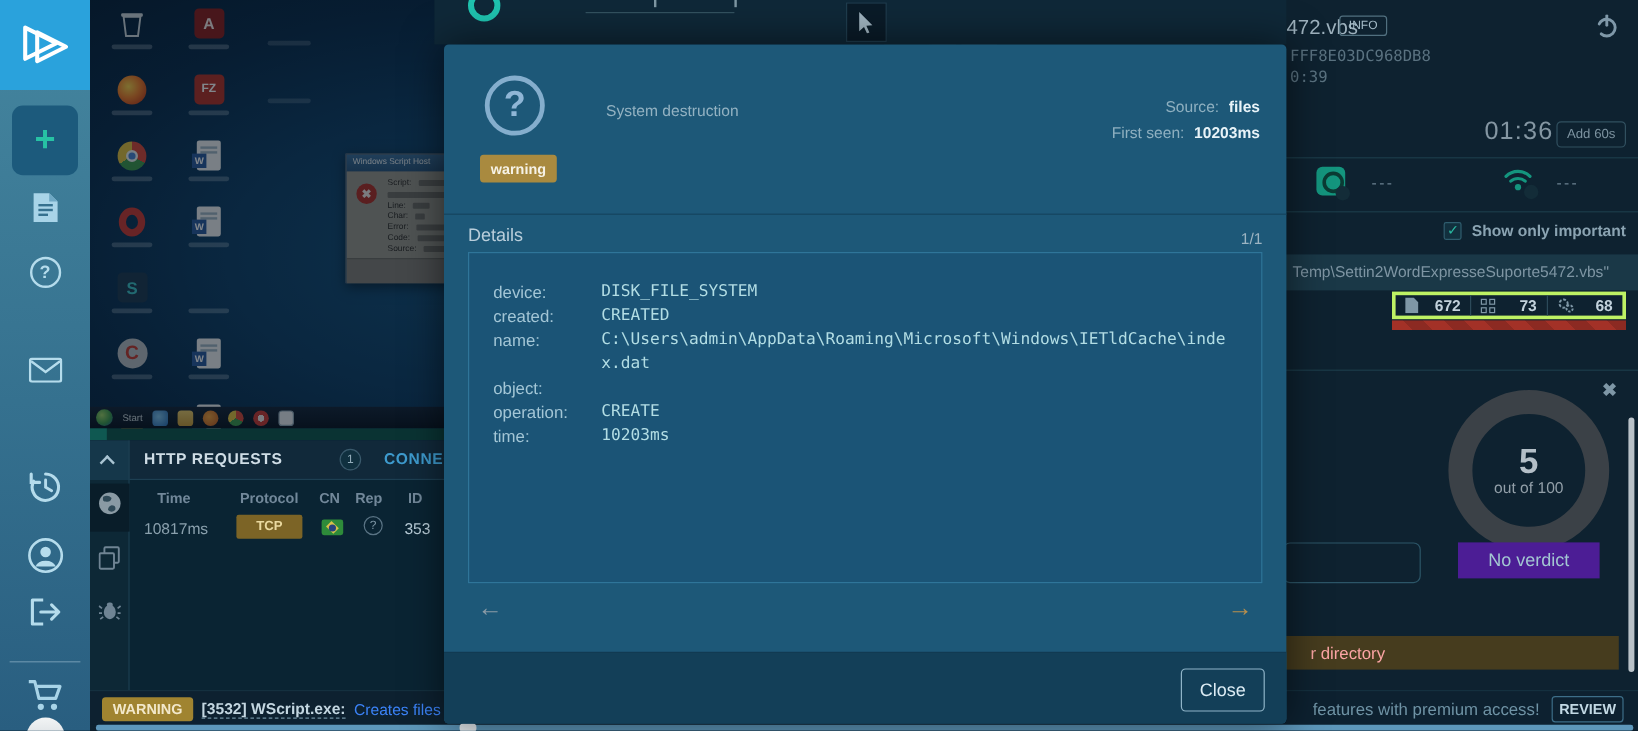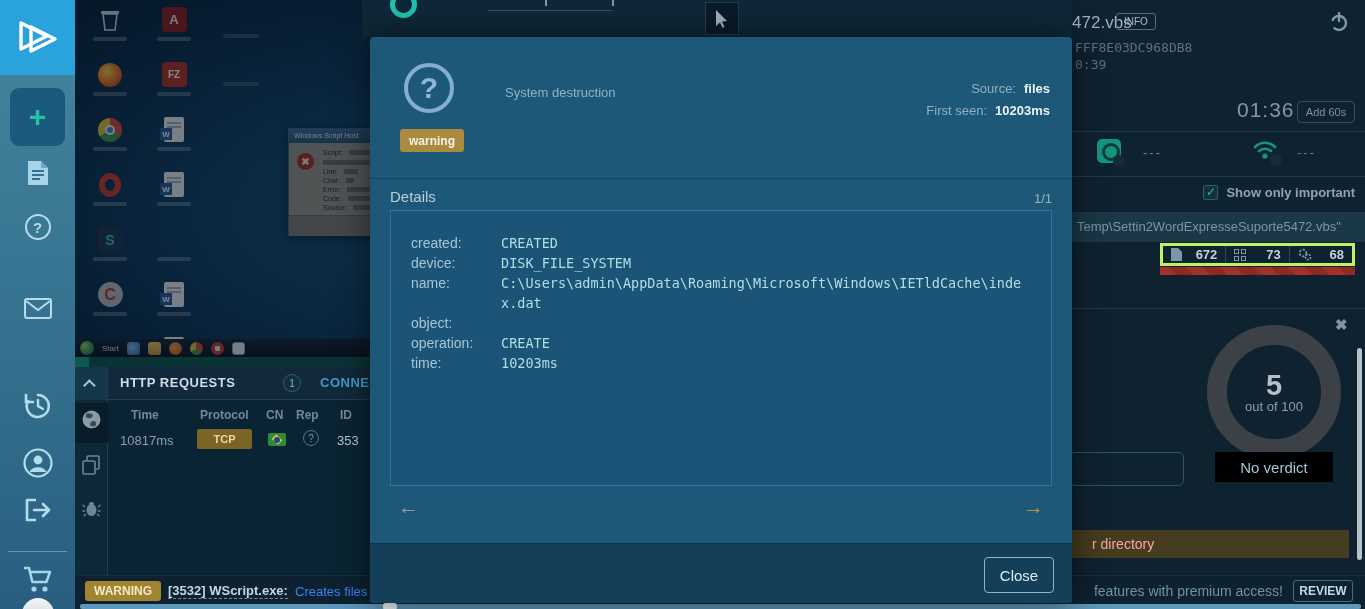--- a/index.html
+++ b/index.html
@@ -93,21 +93,21 @@
   .grid-ic span { width:5px; height:5px; border:1px solid #7e97a6; }
   #red-bar { left:423px; top:267px; width:195px; height:8px;
              background:repeating-linear-gradient(45deg,#a33127 0 12px,#8c2a22 12px 24px); }
   #verdict-x { left:598px; top:316px; font-size:15px; color:#7e97a6; font-weight:bold; }
   #gauge { left:470px; top:325px; width:134px; height:134px; border-radius:50%; border:20px solid #3b4147;
            display:flex; flex-direction:column; align-items:center; justify-content:center; }
   #gauge-score { font-size:29px; font-weight:bold; color:#b4bfc7; line-height:28px; }
   #gauge-cap { font-size:13px; color:#929fa8; }
   #verdict-input { left:332px; top:452px; width:115px; height:34px; border:1px solid #2c5668; border-radius:6px;
                    background:transparent; }
-  #no-verdict { left:478px; top:452px; width:118px; height:30px; background:#000000; color:#a3c6d2;
+  #no-verdict { left:478px; top:452px; width:118px; height:30px; background:#4c1d95; color:#a3c6d2;
                 font-size:15px; display:flex; align-items:center; justify-content:center; }
   #scrollbar { left:620px; top:348px; width:5px; height:212px; background:#b9c2c8; border-radius:3px; }
   #gold-row { left:320px; top:530px; width:292px; height:28px; background:#463c1e; display:flex; align-items:center; }
   #gold-frag { margin-left:35px; font-size:14px; color:#fca5a5; }
 
   
   #net-panel { left:75px; top:367px; width:662px; height:208px; background:#0a2433; }
   #net-header { left:0; top:0; width:662px; height:33px; background:#11293a; border-bottom:1px solid #1d3f52; }
   #chev-box { position:absolute; left:0; top:0; width:33px; height:33px; background:#15374a; border-right:1px solid #1d3f52;
               display:flex; align-items:center; justify-content:center; }
@@ -554,26 +554,26 @@
     <div class="m-kv" style="top:66px;">
       <span class="k">First seen:</span>
         <span class="v">10203ms</span>
     </div>
     <div id="m-warning" class="abs">warning</div>
     <div id="m-hdr-div" class="abs"></div>
     <div id="m-details-lb" class="abs">Details</div>
     <div id="m-pag">1/1</div>
     <div id="m-box" class="abs">
       <div class="f-row">
+          <span class="f-key">device:</span>
+          <span class="f-val">DISK_FILE_SYSTEM</span>
+        </div>
+      <div class="f-row">
           <span class="f-key">created:</span>
           <span class="f-val">CREATED</span>
-        </div>
-      <div class="f-row">
-          <span class="f-key">device:</span>
-          <span class="f-val">DISK_FILE_SYSTEM</span>
         </div>
       <div class="f-row">
           <span class="f-key">name:</span>
           <span class="f-val">C:\Users\admin\AppData\Roaming\Microsoft\Windows\IETldCache\index.dat</span>
         </div>
       <div class="f-row">
           <span class="f-key">object:</span>
         </div>
       <div class="f-row">
           <span class="f-key">operation:</span>

